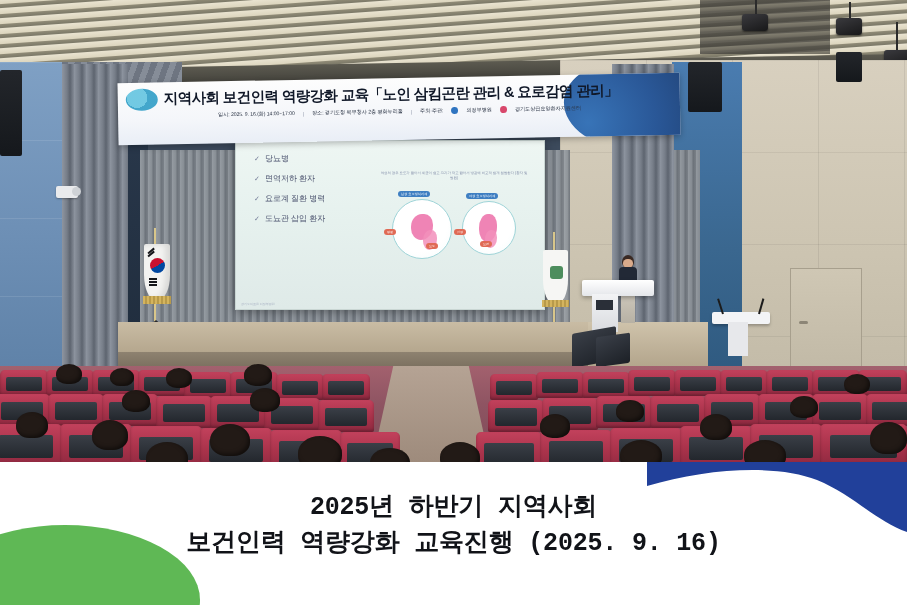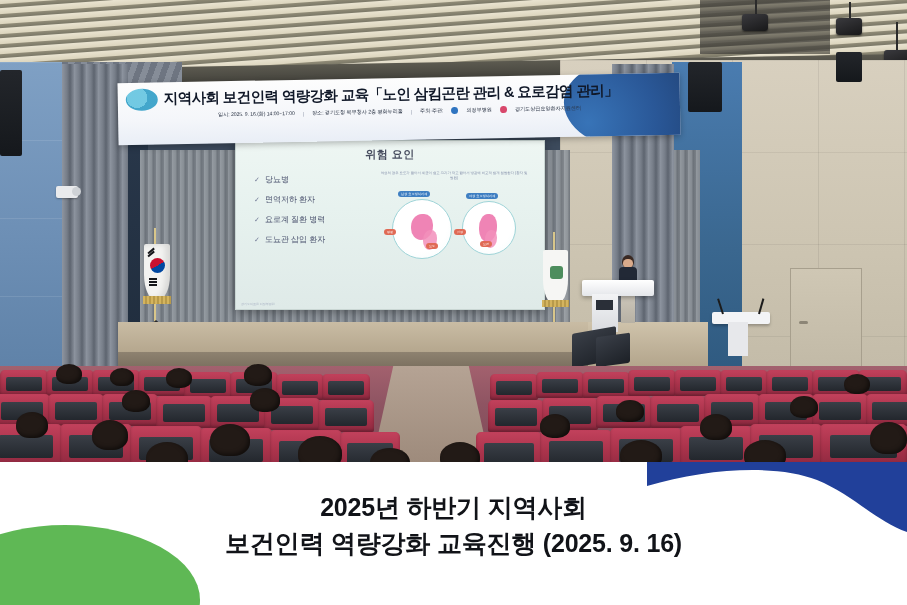--- a/index.html
+++ b/index.html
@@ -273,21 +273,21 @@
   }
   .head {
     position:absolute; border-radius:50% 50% 42% 42%;
     background: #221a16;
     box-shadow: inset -2px -2px 4px rgba(0,0,0,.5);
   }
 
   
   #banner {
     position:absolute; left:0; top:462px; width:907px; height:143px;
-    background:#ffffff; overflow:hidden;
+    background:#ffffff; overflow:hidden;font-family:Liberation Mono, monospace;
   }
   .blob-blue-wave {
     position:absolute; right:0px; top:-2px; width:260px; height:72px;
     background:#21409a;
   }
   .blob-green {
     position:absolute; left:-70px; bottom:-70px; width:270px; height:150px;
     background:#5fb855; border-radius:50%;
   }
   .banner-title {
@@ -373,21 +373,20 @@
     <div class="curtain l"></div>
     <div class="curtain r"></div>
 
     <div class="cam"></div>
 
     <div class="linearray" style="left:0px;top:70px;width:22px;height:86px;"></div>
     <div class="linearray" style="left:688px;top:62px;width:34px;height:50px;"></div>
     <div class="linearray" style="left:836px;top:52px;width:26px;height:30px;"></div>
 
     <div class="screen">
-      <div class="slide-title">위험 요인</div>
       <ul class="slide-bullets">
         <li>당뇨병</li>
         <li>면역저하 환자</li>
         <li>요로계 질환 병력</li>
         <li>도뇨관 삽입 환자</li>
       </ul>
       <div class="slide-figure">
         <div class="slide-cap">여성의 경우 요도가 짧아서 세균이 쉽고 크기가 작고 짧아서 방광에 비교적 쉽게 침범한다 (환자 및 병원)</div>
         <div class="anat-label" style="left:14px;top:20px;">남성 요로생식기계</div>
         <div class="anat-label" style="left:82px;top:22px;">여성 요로생식기계</div>

